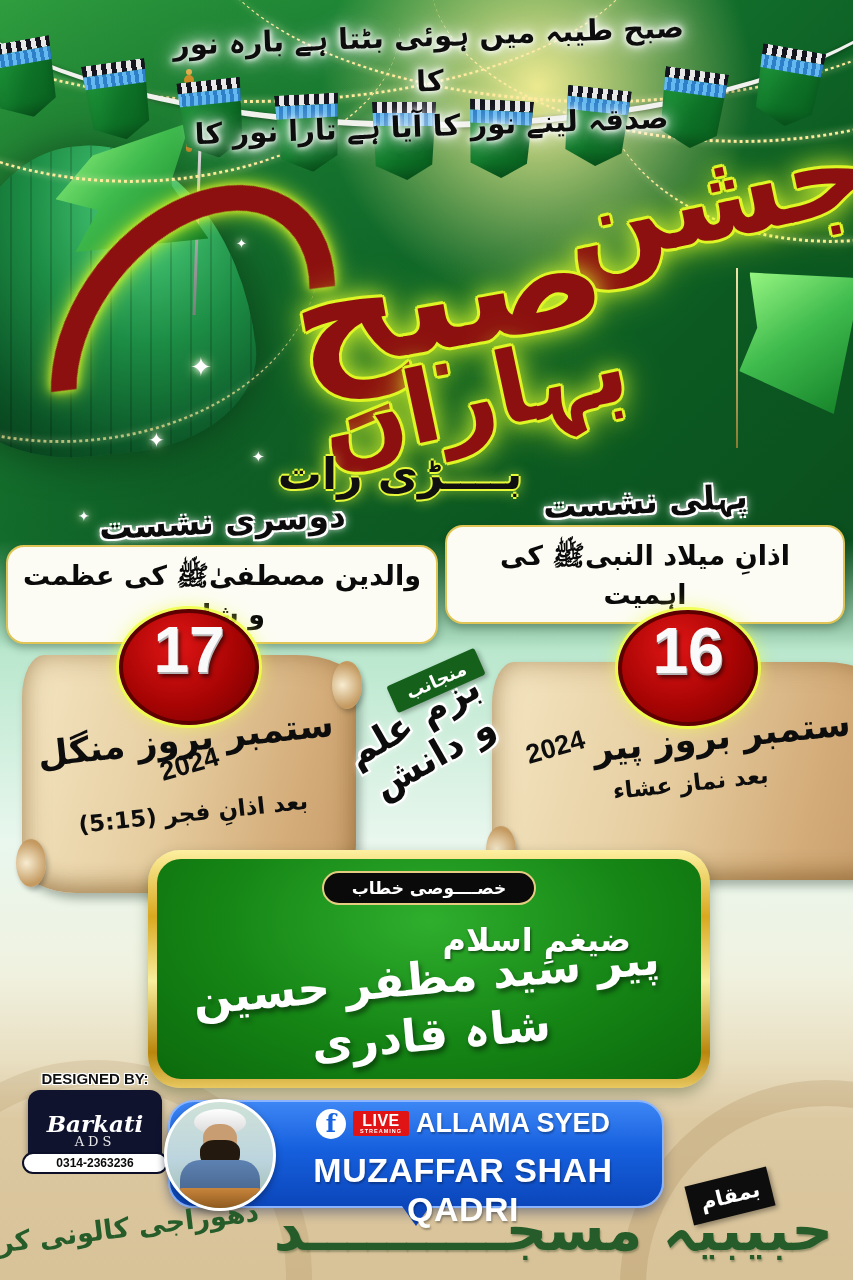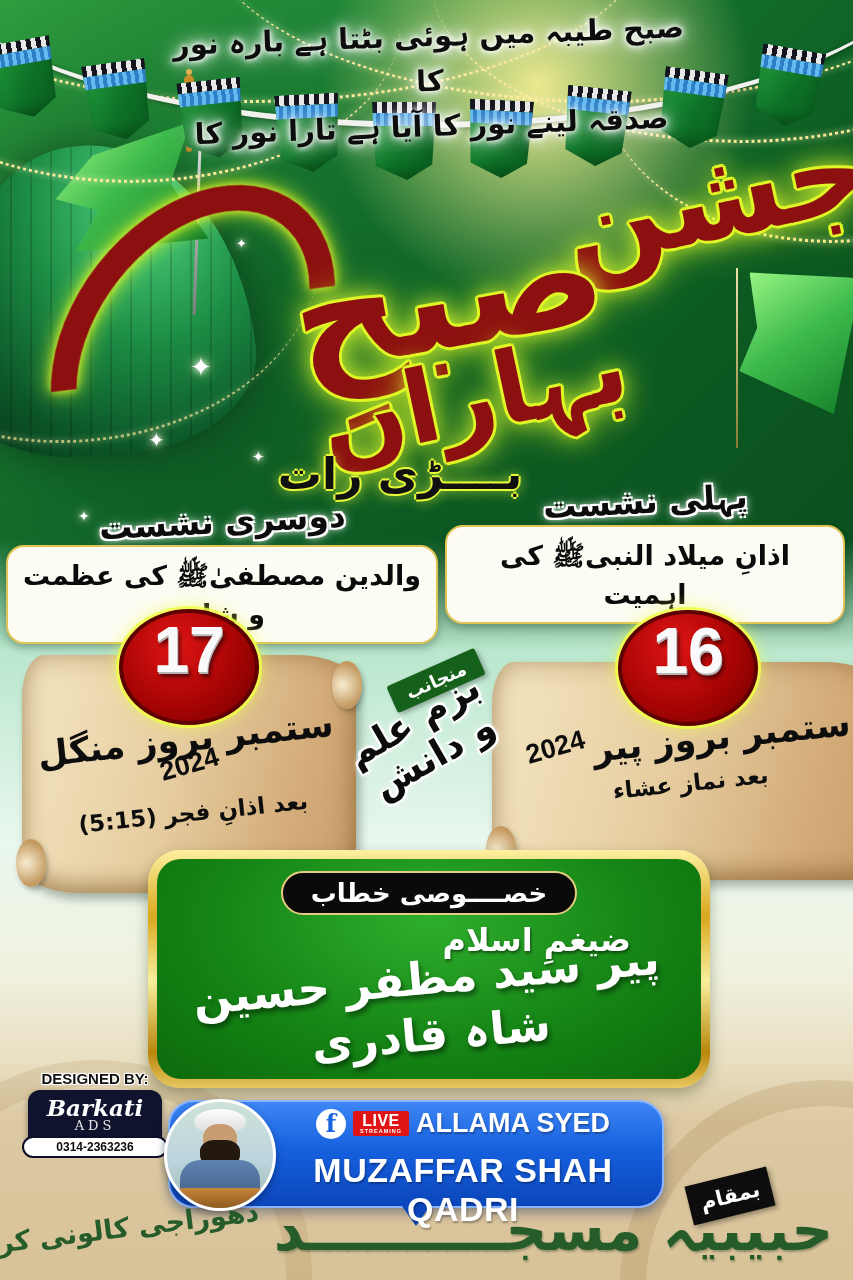--- a/index.html
+++ b/index.html
@@ -115,31 +115,31 @@
     color:#0c0c0c;font-weight:bold;font-size:37px;line-height:1.1;
     text-shadow:-2px -2px 0 #fff,2px -2px 0 #fff,-2px 2px 0 #fff,2px 2px 0 #fff,0 0 8px #fff;}
 
   
   .gold-frame{left:148px;top:850px;width:562px;height:238px;border-radius:32px;padding:9px;box-sizing:border-box;
     background:linear-gradient(180deg,#fdf0a0 0%,#d9a81e 28%,#f9ef9d 55%,#b8860b 85%,#e8c860 100%);
     box-shadow:0 6px 14px rgba(40,60,20,.35);}
   .green-panel{position:relative;width:100%;height:100%;border-radius:24px;overflow:hidden;
     background:radial-gradient(ellipse at 50% 28%,#2fae2d 0%,#158515 55%,#0c6a0c 100%);}
   .spec-badge{position:relative;display:table;margin:12px auto 1px;background:#0a0a0a;color:#fff;
-    padding:5px 28px;border-radius:999px;border:2px solid #e4cd80;direction:rtl;font-size:26px;font-weight:bold;}
+    padding:5px 28px;border-radius:999px;border:2px solid #e4cd80;direction:rtl;font-size:17px;font-weight:bold;}
   .spk-prefix{right:70px;top:62px;direction:rtl;color:#fff;font-weight:bold;font-size:32px;
     text-shadow:1px 2px 3px rgba(0,0,0,.5);}
   .spk-name{left:3%;top:92px;width:94%;direction:rtl;text-align:center;transform:rotate(-5deg);
     color:#fff;font-weight:bold;font-size:45px;line-height:1.25;text-shadow:2px 4px 5px rgba(0,0,0,.45);}
 
   
   .designer{left:20px;top:1070px;width:150px;text-align:center;}
   .des-label{font-family:"Liberation Sans",sans-serif;font-weight:bold;font-size:15px;color:#101010;
     text-shadow:-1px -1px 0 #fff,1px -1px 0 #fff,-1px 1px 0 #fff,1px 1px 0 #fff,0 0 4px #fff;}
-  .des-box{position:relative;margin:3px 8px 0;background:#10132e;border-radius:12px;padding:4px 6px 16px;
+  .des-box{position:relative;margin:3px 8px 0;background:#10132e;border-radius:12px;padding:20px 6px 16px;
     box-shadow:0 3px 6px rgba(0,0,0,.4);}
   .des-brand{font-family:"DejaVu Serif",serif;font-style:italic;font-weight:bold;font-size:23px;color:#fff;}
   .des-sub{font-family:"DejaVu Serif",serif;font-size:13px;color:#e8e8e8;letter-spacing:4px;margin-top:-3px;}
   .des-phone{position:relative;margin:-13px 2px 0;background:#fff;border:2px solid #0c0f28;border-radius:999px;
     padding:2px 0;font-family:"Liberation Sans",sans-serif;font-weight:bold;font-size:12px;color:#090909;}
 
   
   .banner{left:168px;top:1100px;width:492px;height:104px;border-radius:26px;
     background:linear-gradient(180deg,#3d86f5 0%,#1660de 45%,#0b46bb 100%);
     border:2px solid #8ab4ff;box-shadow:0 5px 12px rgba(10,30,90,.4);}

